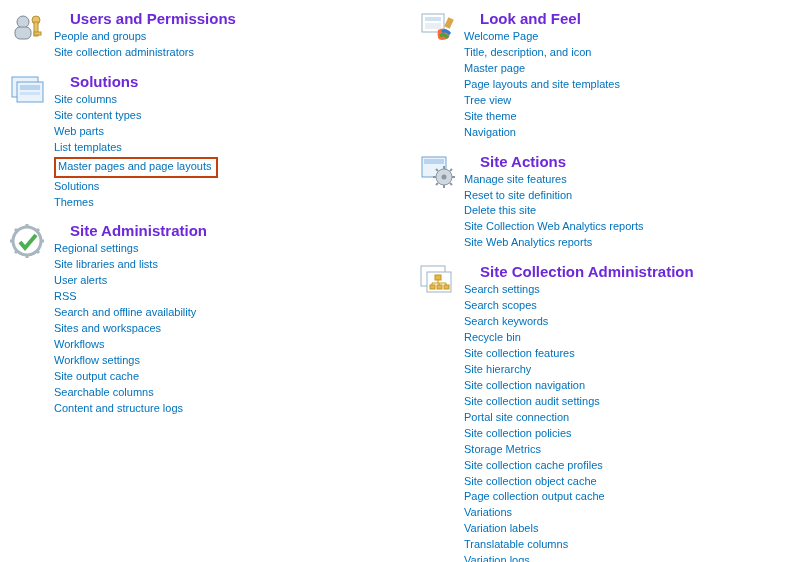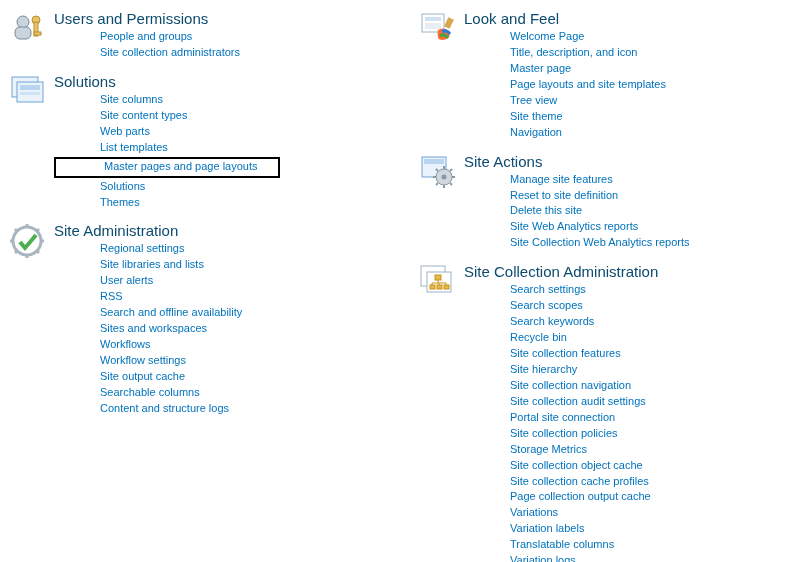--- a/index.html
+++ b/index.html
@@ -30,35 +30,34 @@
   .icon-slot {
     width: 44px;
     flex-shrink: 0;
     padding-top: 2px;
   }
   .section-body {
     flex: 1;
   }
   .section-title {
     font-size: 15px;
-    color: #0c4a6e;
-    margin: 0 0 2px 0;
-    font-weight: normal;
+    color: #6d28d9;
+    margin: 0 0 2px 16px;
+    font-weight: bold;
   }
   .links a {
     display: block;
     color: #0072bc;
     text-decoration: none;
     line-height: 1.45;
-    margin-left: 46px;
   }
   .highlight-box {
-    border: 2px solid #000000;
+    border: 2px solid #c2410c;
     display: inline-block;
-    padding: 0 20px 1px 2px;
+    padding: 0 4px 1px 2px;
     margin: 1px 0;
     line-height: 1.3;
   }
   svg { display: block; }
 </style>
 </head>
 <body>
 
 <div class="columns">
   <div class="col col-left" id="col-left">
@@ -155,22 +154,22 @@
             <circle cx="24" cy="22" r="2.5" fill="#8a98a5"></circle>
             <path d="M24 14 L24 11 M24 30 L24 33 M32 22 L35 22 M16 22 L13 22 M30 16 L32 14 M18 28 L16 30 M30 28 L32 30 M18 16 L16 14" stroke="#8a98a5" stroke-width="2"></path>
           </svg>
         </div>
         <div class="section-body">
           <h2 class="section-title">Site Actions</h2>
           <div class="links">
             <a href="#">Manage site features</a>
             <a href="#">Reset to site definition</a>
             <a href="#">Delete this site</a>
+            <a href="#">Site Collection Web Analytics reports</a>
             <a href="#">Site Web Analytics reports</a>
-            <a href="#">Site Collection Web Analytics reports</a>
           </div>
         </div>
       </div>
       <div class="section">
         <div class="icon-slot">
           <svg width="36" height="36">
             <rect x="1" y="1" width="24" height="20" fill="#fff" stroke="#9ab2c6"></rect>
             <rect x="7" y="7" width="24" height="20" fill="#fff" stroke="#9ab2c6"></rect>
             <rect x="15" y="10" width="6" height="5" fill="#e7b84a" stroke="#c7941a"></rect>
             <rect x="10" y="20" width="5" height="4" fill="#e7b84a" stroke="#c7941a"></rect>
@@ -186,22 +185,22 @@
             <a href="#">Search scopes</a>
             <a href="#">Search keywords</a>
             <a href="#">Recycle bin</a>
             <a href="#">Site collection features</a>
             <a href="#">Site hierarchy</a>
             <a href="#">Site collection navigation</a>
             <a href="#">Site collection audit settings</a>
             <a href="#">Portal site connection</a>
             <a href="#">Site collection policies</a>
             <a href="#">Storage Metrics</a>
+            <a href="#">Site collection cache profiles</a>
             <a href="#">Site collection object cache</a>
-            <a href="#">Site collection cache profiles</a>
             <a href="#">Page collection output cache</a>
             <a href="#">Variations</a>
             <a href="#">Variation labels</a>
             <a href="#">Translatable columns</a>
             <a href="#">Variation logs</a>
           </div>
         </div>
       </div>
     </div>
 </div>

